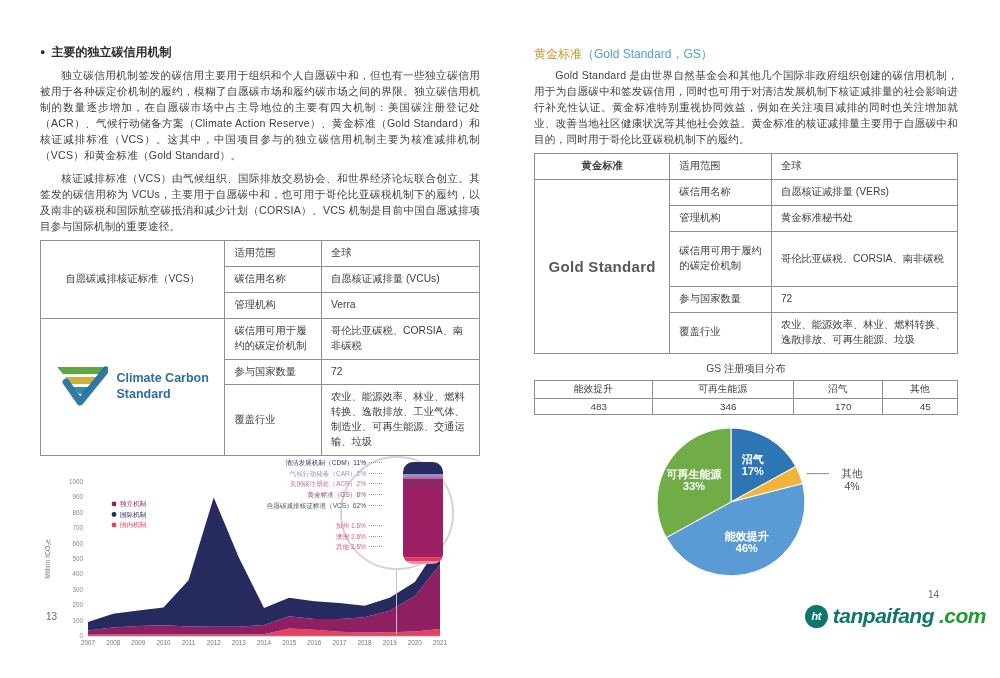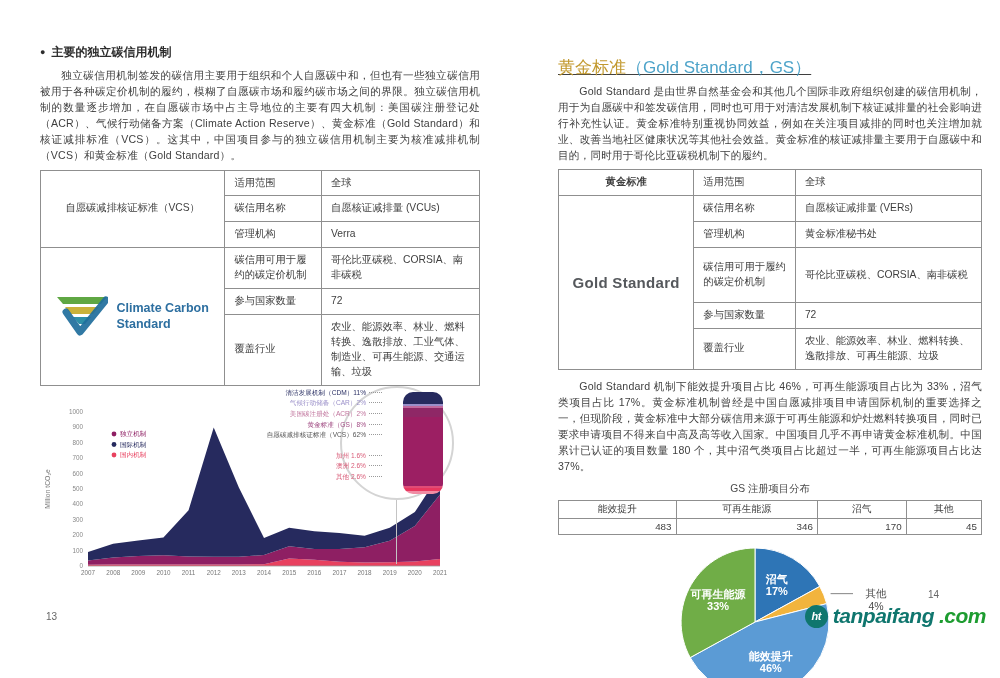--- a/index.html
+++ b/index.html
@@ -1,23 +1,23 @@
 <!DOCTYPE html>
 <html><head>
 <meta charset="utf-8">
 <style>
   html,body{margin:0;padding:0;background:#ffffff;width:1000px;height:678px;overflow:hidden;
     font-family:"Liberation Sans","DejaVu Sans",sans-serif;color:#3f3f3f;}
-  .sheet{display:flex;padding:44px 18px 0 40px;gap:78px;position:relative;height:634px;box-sizing:border-box;}
+  .sheet{display:flex;padding:44px 18px 0 40px;gap:54px;position:relative;height:634px;box-sizing:border-box;}
   .col-left{width:440px;flex:none;}
   .col-right{width:424px;flex:none;}
   .bullet-heading{font-size:12px;font-weight:bold;color:#2d2d2d;margin-bottom:6px;}
   .bullet{margin-right:6px;font-size:9px;vertical-align:1px;}
   p.body{font-size:10.6px;line-height:1.52;text-align:justify;margin:4px 0 6px;text-indent:2em;letter-spacing:.2px;}
-  .subheading{font-size:17px;margin:12px 0 4px;text-indent:2em;text-decoration:underline;}
+  .subheading{font-size:12px;margin:2px 0 4px;text-indent:2em;}
   .teal{color:#4da3c9;}
   .gold{color:#c2992e;}
   table.info-table{border-collapse:collapse;width:100%;margin:6px 0 8px;}
   table.info-table td{border:1px solid #8f8f8f;font-size:10.3px;padding:5px 9px;vertical-align:middle;line-height:1.45;}
   td.cell-center{text-align:center;}
   .vcs-logo{display:flex;align-items:center;justify-content:center;gap:8px;}
   .vcs-logo-text{color:#2d6fa0;font-weight:bold;font-size:12.5px;text-align:left;line-height:1.25;}
   .gs-logo-text{color:#55585c;font-weight:bold;font-size:15px;letter-spacing:.3px;}
   .chart-wrap{position:relative;width:438px;height:214px;margin-top:4px;}
   .mag-circle{position:absolute;left:300px;top:-8px;width:114px;height:114px;border-radius:50%;
@@ -26,41 +26,42 @@
     display:flex;flex-direction:column;}
   .mag-labels{position:absolute;left:30px;top:-6px;width:312px;text-align:right;z-index:3;}
   .mag-labels div{font-size:6.6px;line-height:10.6px;white-space:nowrap;}
   .mag-labels div span.lead{display:inline-block;width:13px;border-top:1px dotted #9a9a9a;margin:0 0 2px 3px;}
   .mag-gap{height:10px;}
   .mag-connector{position:absolute;left:356px;top:104px;width:1px;height:66px;background:#c4c4c4;z-index:1;}
   .gs-title{text-align:center;font-size:10.3px;color:#4a4a4a;margin:8px 0 4px;}
   table.gs-table{border-collapse:collapse;width:100%;margin-bottom:6px;}
   table.gs-table th,table.gs-table td{border:1px solid #8f8f8f;font-size:9.8px;font-weight:normal;padding:2px 4px;}
   table.gs-table th{text-align:center;}
-  table.gs-table td{text-align:right;padding-left:15px;}
+  table.gs-table td{text-align:center;padding-left:15px;}
   .pagenum-left{position:absolute;left:46px;bottom:12px;font-size:10px;color:#666;}
   .pagenum-right{position:absolute;right:61px;bottom:34px;font-size:10px;color:#666;}
   .site-logo{position:absolute;right:14px;bottom:6px;display:flex;align-items:center;gap:5px;
     font-size:21px;font-weight:bold;font-style:italic;letter-spacing:-0.5px;}
   .logo-blue{color:#0f766e;}
   .logo-green{color:#1d9c30;font-style:italic;}
   .logo-icon{width:23px;height:23px;border-radius:50%;background:#0f766e;color:#fff;display:flex;
     align-items:center;justify-content:center;font-size:11px;font-weight:bold;font-style:italic;}
   svg text{font-family:"Liberation Sans","DejaVu Sans",sans-serif;}
 </style>
 </head>
 <body>
 
 <div class="sheet">
 
   <div class="col-left">
     <div class="bullet-heading">
       <span class="bullet">●</span><span>主要的独立碳信用机制</span>
     </div>
     <p class="body">独立碳信用机制签发的碳信用主要用于组织和个人自愿碳中和，但也有一些独立碳信用被用于各种碳定价机制的履约，模糊了自愿碳市场和履约碳市场之间的界限。独立碳信用机制的数量逐步增加，在自愿碳市场中占主导地位的主要有四大机制：美国碳注册登记处（ACR）、气候行动储备方案（Climate Action Reserve）、黄金标准（Gold Standard）和核证减排标准（VCS）。这其中，中国项目参与的独立碳信用机制主要为核准减排机制（VCS）和黄金标准（Gold Standard）。</p>
+    <p class="body">核证减排标准（VCS）由气候组织、国际排放交易协会、和世界经济论坛联合创立。其签发的碳信用称为 VCUs，主要用于自愿碳中和，也可用于哥伦比亚碳税机制下的履约，以及南非的碳税和国际航空碳抵消和减少计划（CORSIA）。VCS 机制是目前中国自愿减排项目参与国际机制的重要途径。</p>
 
     <table class="info-table">
       <colgroup>
           <col style="width:42%">
           <col style="width:22%">
           <col style="width:36%">
         </colgroup>
       <tbody>
           <tr>
         <td rowspan="3" class="cell-center">自愿碳减排核证标准（VCS）</td>
@@ -211,21 +212,20 @@
         <td>参与国家数量</td>
         <td>72</td>
       </tr>
       <tr>
         <td>覆盖行业</td>
         <td>农业、能源效率、林业、燃料转换、逸散排放、可再生能源、垃圾</td>
       </tr>
     </tbody>
       </table>
 
-    <p class="body">Gold Standard 机制下能效提升项目占比 46%，可再生能源项目占比为 33%，沼气类项目占比 17%。黄金标准机制曾经是中国自愿减排项目申请国际机制的重要选择之一，但现阶段，黄金标准中大部分碳信用来源于可再生能源和炉灶燃料转换项目，同时已要求申请项目不得来自中高及高等收入国家。中国项目几乎不再申请黄金标准机制。中国累计已认证的项目数量 180 个，其中沼气类项目占比超过一半，可再生能源项目占比达 37%。</p>
 
     <div class="gs-title">GS 注册项目分布</div>
     <table class="gs-table">
       <tbody>
           <tr>
         <th>能效提升</th>
         <th>可再生能源</th>
         <th>沼气</th>
         <th>其他</th>
       </tr>

